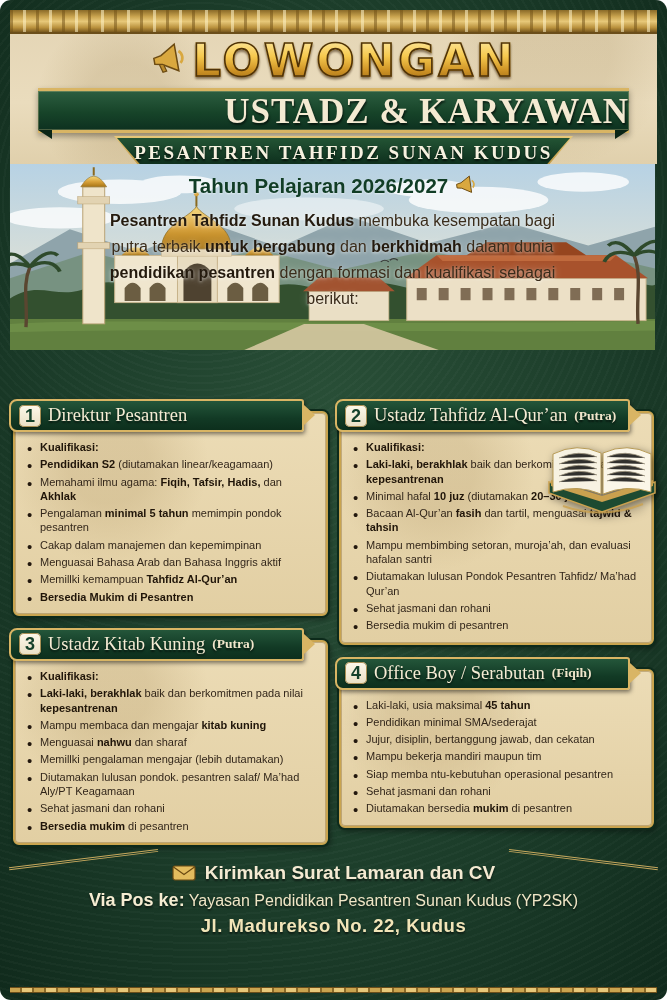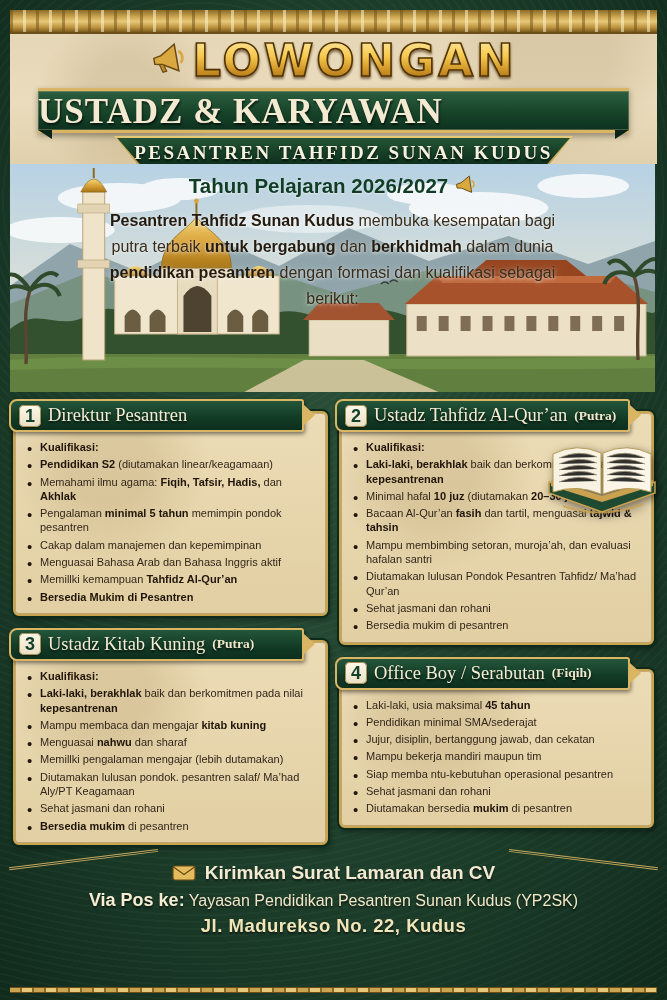--- a/index.html
+++ b/index.html
@@ -8,20 +8,21 @@
     --parchment:#e7d8b6; --card:#e9d8b0; --ink:#33261a; --cream:#f4ead2;
   }
   *{margin:0;padding:0;box-sizing:border-box;}
   html,body{width:667px;height:1000px;}
   body{font-family:"Liberation Sans",sans-serif;}
   .poster{
     position:relative;width:667px;height:1000px;overflow:hidden;
     background:
       repeating-radial-gradient(circle at 30% 20%, rgba(255,255,255,.025) 0 2px, transparent 2px 7px),
       radial-gradient(ellipse at 50% 45%, #2a5038 0%, #1c3d2a 58%, #102a1c 100%);
+    border-radius: 11px;
   }
   
   .header-area{
     position:absolute;top:10px;left:10px;right:10px;height:154px;
     background:
       radial-gradient(circle at 18% 60%, rgba(173,150,104,.25) 0 40px, transparent 90px),
       radial-gradient(circle at 85% 30%, rgba(173,150,104,.22) 0 50px, transparent 110px),
       linear-gradient(180deg,#e3d4b4,#eadcbd 60%,#e0d0ac);
   }
   .gold-band{
@@ -41,21 +42,21 @@
     -webkit-background-clip:text;background-clip:text;color:transparent;
     -webkit-text-stroke:1.6px #4e3208;
     filter:drop-shadow(0 2px 1px rgba(52,30,4,.55));
   }
   .kicker-icon{display:inline-block;vertical-align:middle;margin-right:6px;transform:rotate(-10deg);}
   .title-ribbon{
     position:absolute;top:78px;left:28px;right:28px;height:45px;
     background:linear-gradient(180deg,#2c5e40,#174429 55%,#0d3120);
     border-top:3px solid var(--gold);border-bottom:3px solid var(--gold);
     box-shadow:0 3px 6px rgba(0,0,0,.35), inset 0 0 0 1px rgba(255,230,160,.25);
-    text-align:left;
+    text-align:right;
   }
   .title-ribbon::before,.title-ribbon::after{
     content:"";position:absolute;bottom:-9px;width:0;height:0;
     border-top:9px solid #0a2517;
   }
   .title-ribbon::before{left:0;border-left:14px solid transparent;}
   .title-ribbon::after{right:0;border-right:14px solid transparent;}
   .title-text{
     font-family:"Liberation Serif",serif;font-weight:700;font-size:35px;line-height:41px;
     color:var(--cream);letter-spacing:1px;text-shadow:1px 2px 2px rgba(0,0,0,.6);
@@ -69,21 +70,21 @@
   .sub-banner-inner{
     width:100%;height:100%;clip-path:polygon(0 0,100% 0,94.4% 100%,5.6% 100%);
     background:linear-gradient(180deg,#235434,#123722 70%,#0d2c1b);
     display:flex;align-items:center;justify-content:center;
   }
   .subtitle-text{
     font-family:"Liberation Serif",serif;font-weight:700;font-size:19px;letter-spacing:2.5px;
     color:#f7f2e0;text-shadow:0 2px 2px rgba(0,0,0,.65);
   }
   
-  .scenery{position:absolute;top:164px;left:10px;right:12px;height:228px;overflow:hidden;}
+  .scenery{position:absolute;top:164px;left:10px;right:12px;height:186px;overflow:hidden;}
   .scenery svg{display:block;width:100%;height:100%;}
   .year-line{
     position:absolute;top:10px;left:0;right:0;text-align:center;white-space:nowrap;
     font-weight:700;font-size:20.5px;color:#113d26;text-shadow:0 1px 2px rgba(255,255,255,.55);
   }
   .year-icon{display:inline-block;vertical-align:-3px;margin-left:6px;transform:rotate(-8deg);}
   .intro{
     position:absolute;top:44px;left:84px;right:84px;text-align:center;
     font-size:16px;line-height:1.62;color:#3a2c1b;
     text-shadow:0 1px 3px rgba(255,255,255,.55), 0 0 10px rgba(255,255,255,.4);

